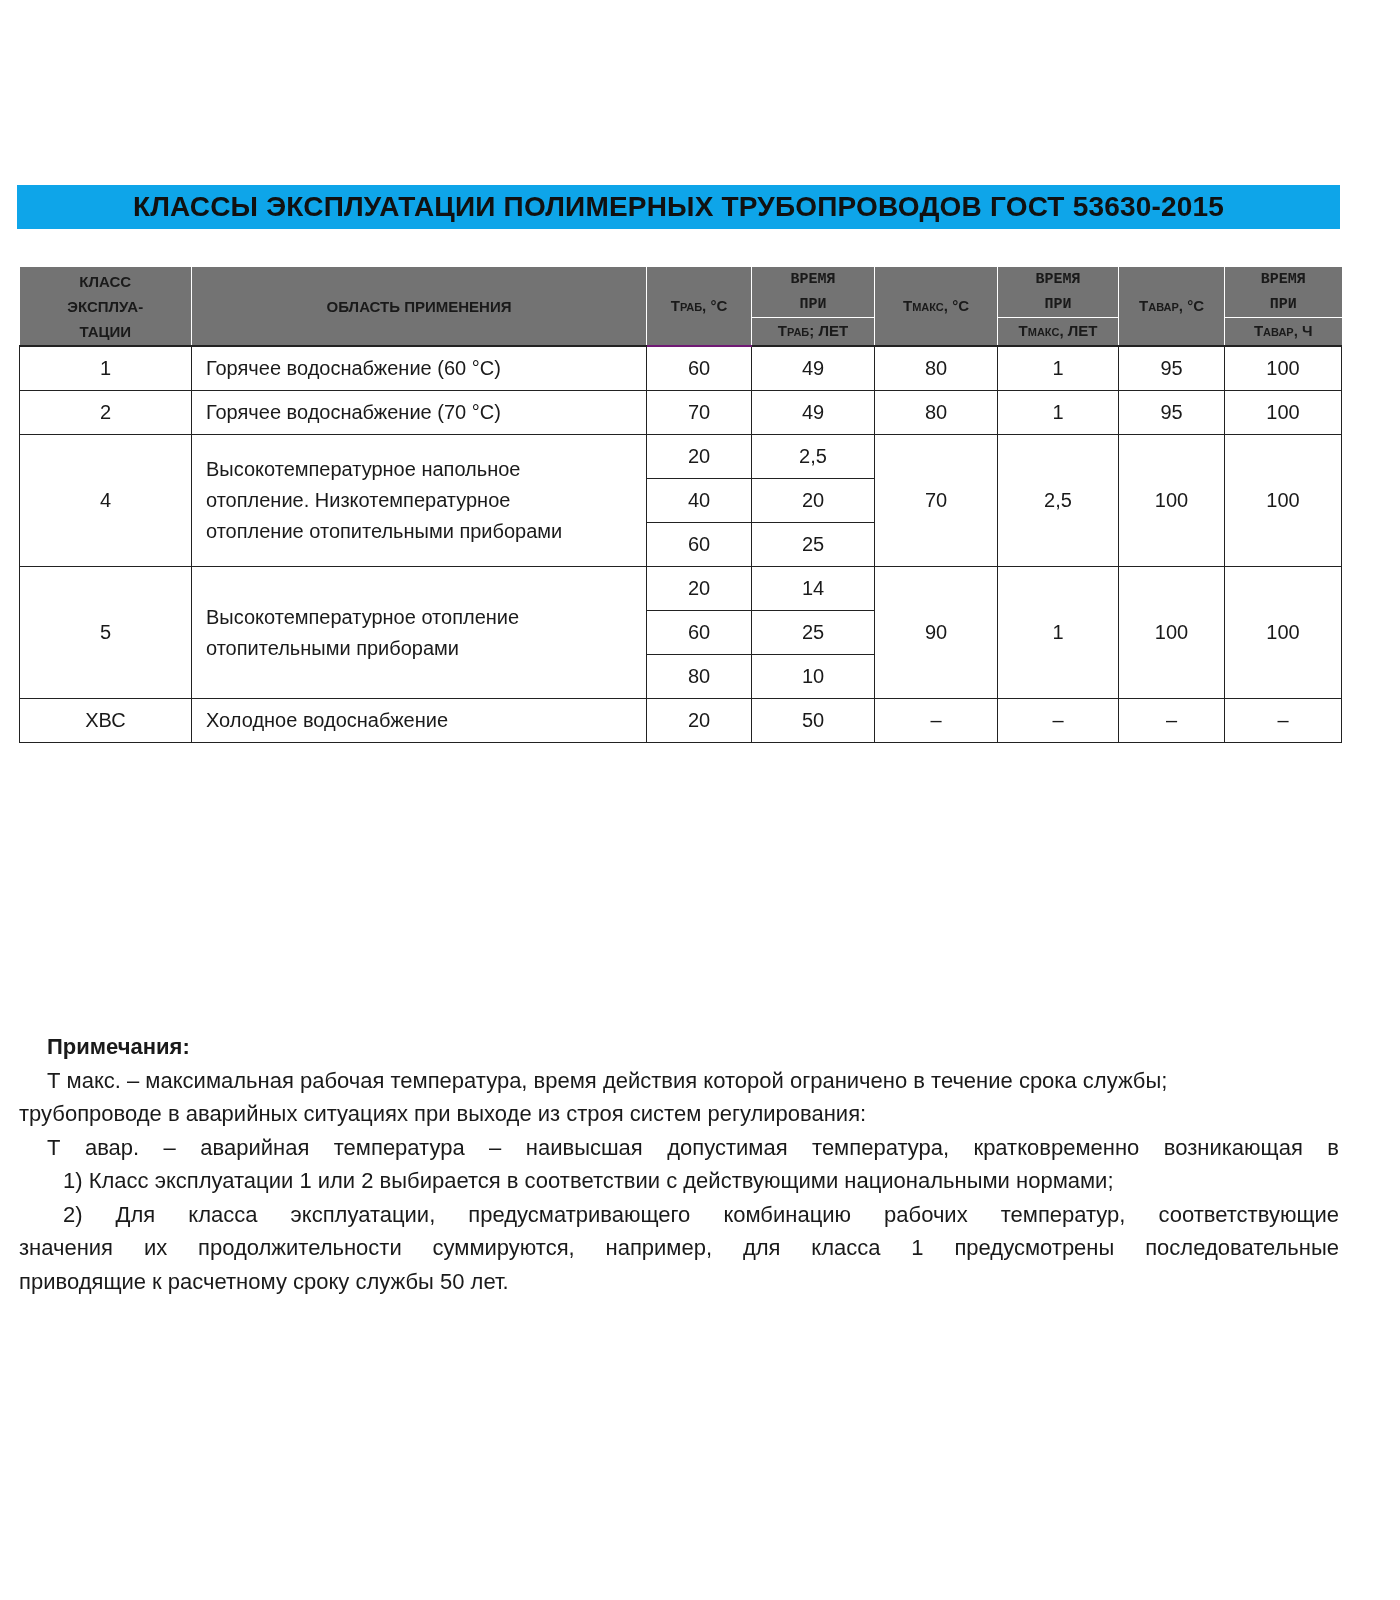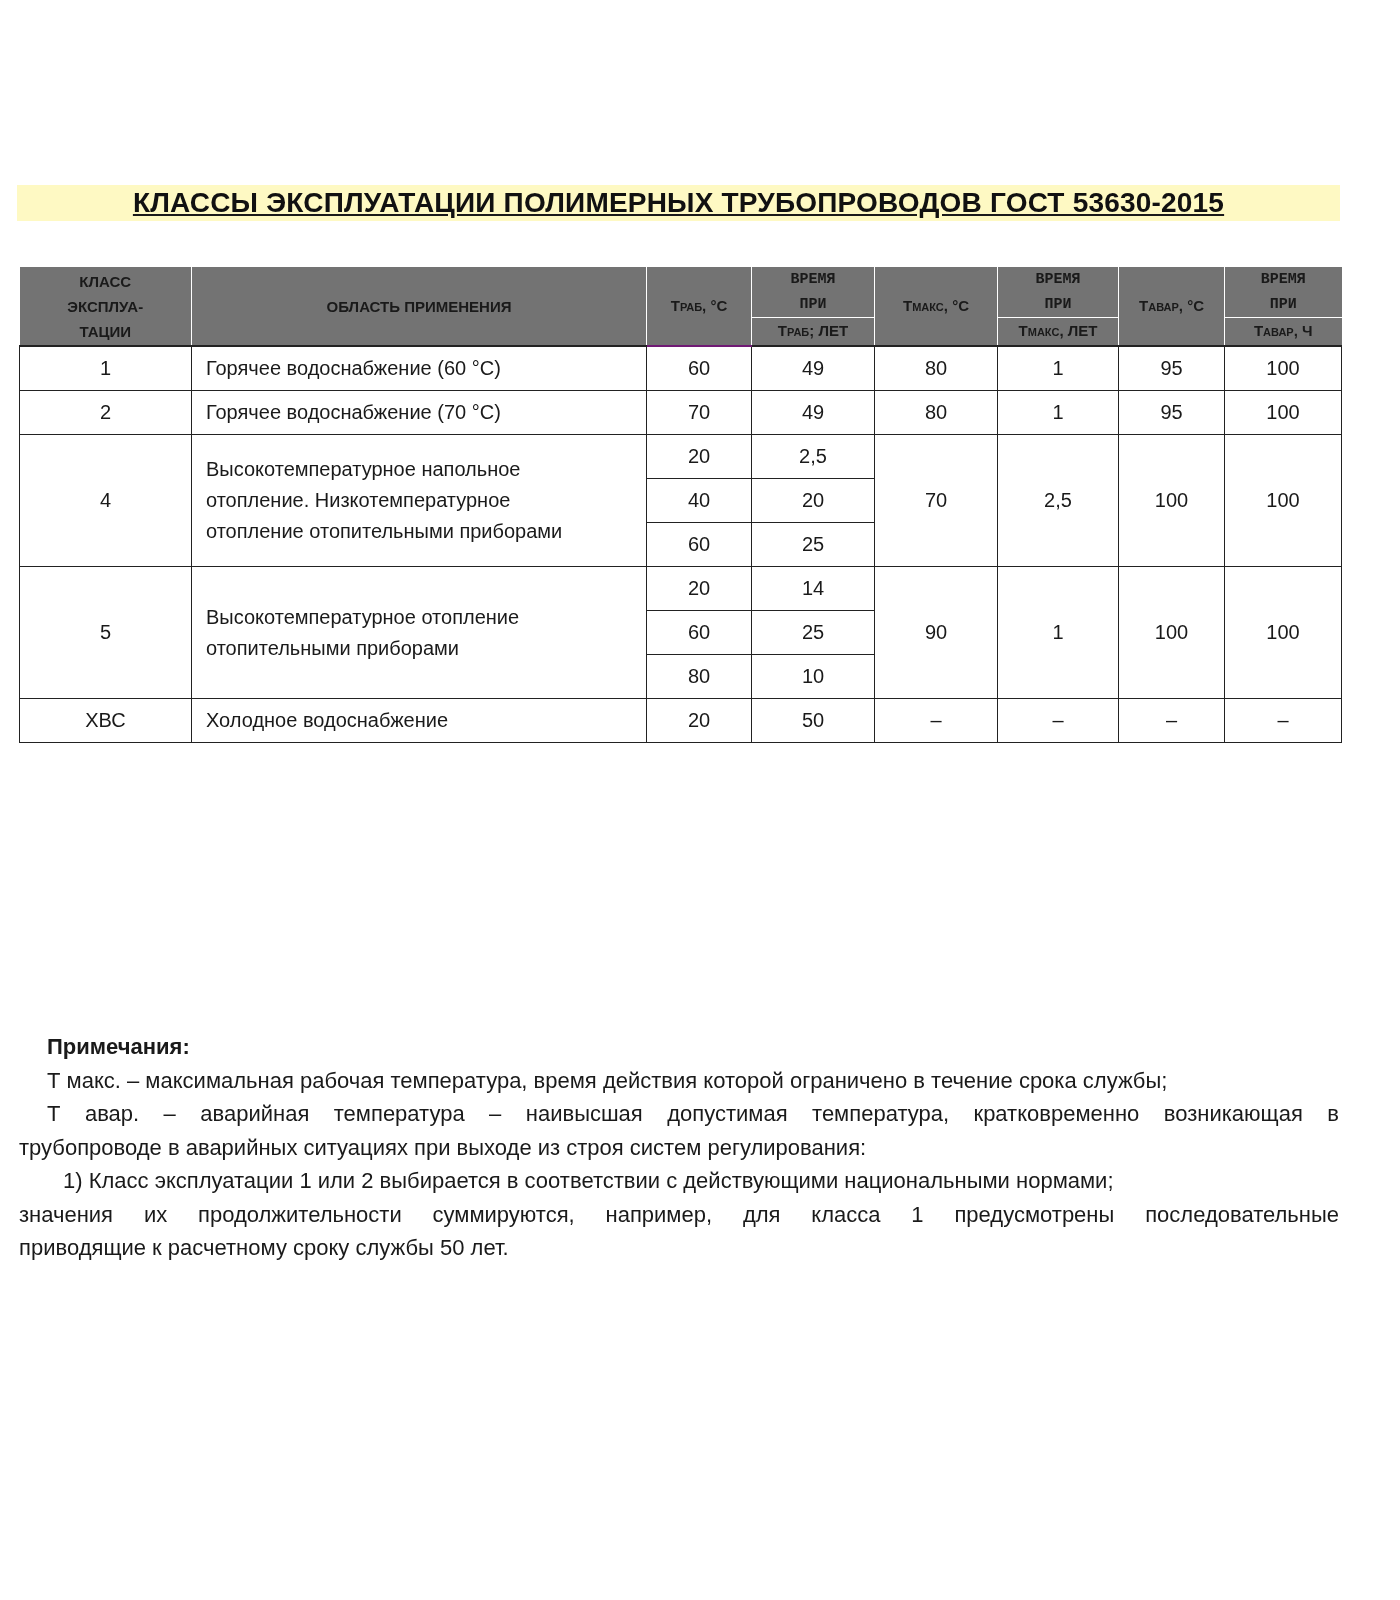--- a/index.html
+++ b/index.html
@@ -1,18 +1,18 @@
 <!DOCTYPE html>
 <html><head>
 <meta charset="utf-8">
 <style>
   html, body { margin: 0; padding: 0; background: #ffffff; }
   body { width: 1400px; height: 1600px; position: relative; font-family: "Liberation Sans", sans-serif; color: #1a1a1a; overflow: hidden; }
 
-  .title-band { position: absolute; left: 17px; top: 185px; width: 1323px; height: 36px; background: #fef9c3; display: flex; align-items: center; justify-content: center; text-decoration: underline; }
+  .title-band { position: absolute; left: 17px; top: 185px; width: 1323px; height: 44px; background: #0ea5e9; display: flex; align-items: center; justify-content: center; }
   .title-band h1 { margin: 0; font-size: 28px; font-weight: bold; letter-spacing: 0.2px; color: #111; }
 
   table.classes { position: absolute; left: 19px; top: 267px; width: 1322px; border-collapse: collapse; table-layout: fixed; font-size: 20px; }
   table.classes td, table.classes th { border: 1.5px solid #222; text-align: center; vertical-align: middle; padding: 0; }
   table.classes thead th { background: #737373; font-size: 15px; font-weight: bold; line-height: 25px; border-top: none; border-color: #ffffff; border-bottom: 2px solid #222; }
   table.classes thead th.sub-split { border-bottom: 1px solid #ffffff; font-family: Liberation Mono, monospace; }
   table.classes thead tr.h2 th { border-bottom: 2px solid #222; height: 24px; }
   table.classes thead th:first-child { border-left: none; }
   table.classes thead th:last-child { border-right: none; }
   .sc { font-size: 11px; }
@@ -152,18 +152,19 @@
       <td>–</td>
       <td>–</td>
       <td>–</td>
     </tr>
   </tbody>
 </table>
 
 <div class="notes">
   <div class="heading">Примечания:</div>
   <div class="line ind1">Т макс. – максимальная рабочая температура, время действия которой ограничено в течение срока службы;</div>
+  <div class="line">трубопроводе в аварийных ситуациях при выходе из строя систем регулирования:</div>
   <div class="line ind1 justify" style="white-space:normal">Т авар. – аварийная температура – наивысшая допустимая температура, кратковременно возникающая в</div>
-  <div class="line">трубопроводе в аварийных ситуациях при выходе из строя систем регулирования:</div>
   <div class="line ind-num">1)  Класс эксплуатации 1 или 2 выбирается в соответствии с действующими национальными нормами;</div>
+  <div class="line ind-num justify" style="white-space:normal">2)  Для класса эксплуатации, предусматривающего комбинацию рабочих температур, соответствующие</div>
   <div class="line justify" style="white-space:normal">значения их продолжительности суммируются, например, для класса 1 предусмотрены последовательные</div>
   <div class="line">приводящие к расчетному сроку службы 50 лет.</div>
 </div>
 
 </body></html>

